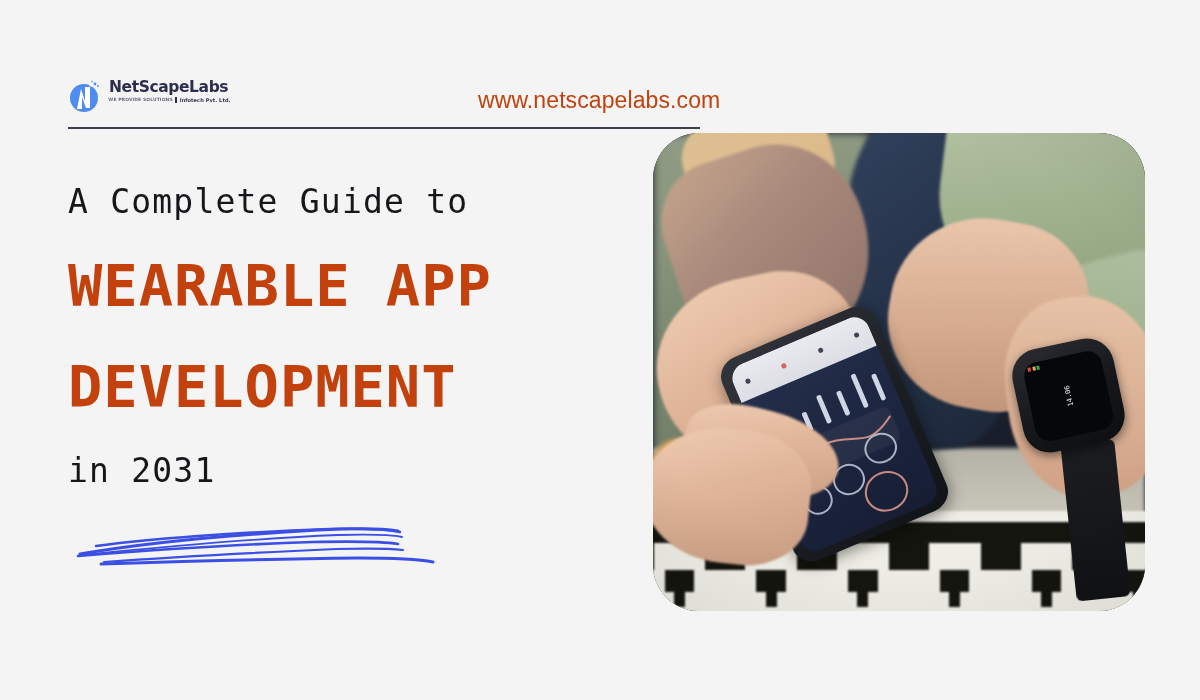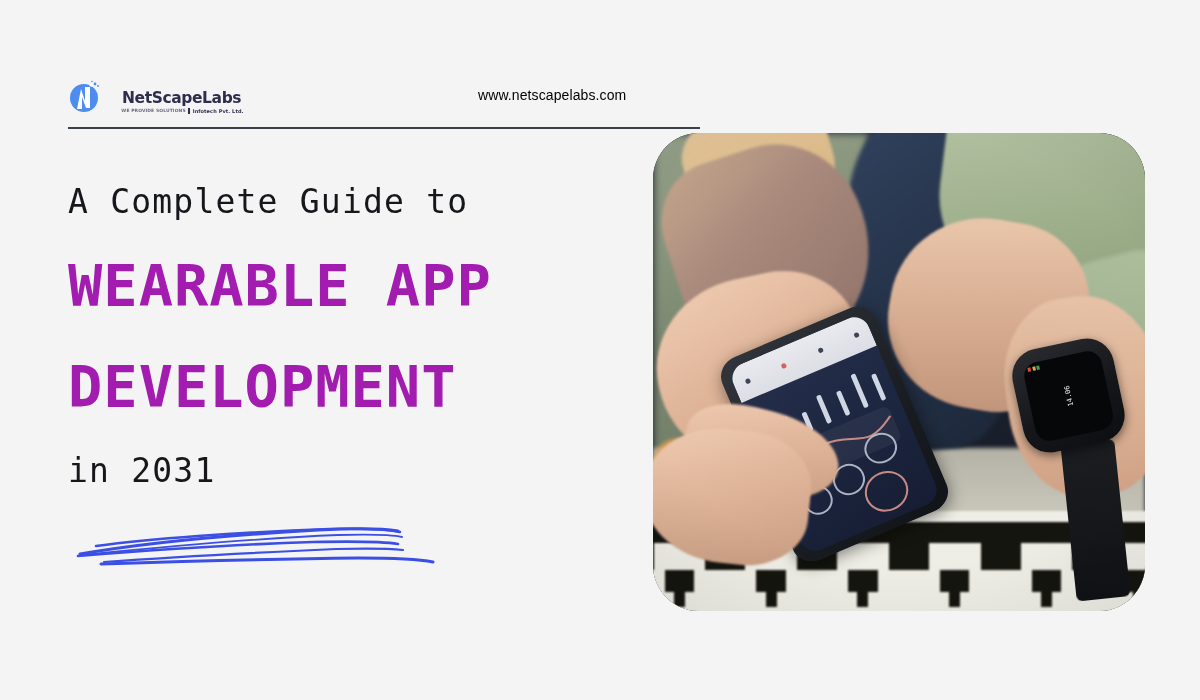--- a/index.html
+++ b/index.html
@@ -15,21 +15,21 @@
     position:absolute; inset:0;
     background:#f4f4f4;
   }
 
   
   .header{
     position:absolute; left:68px; top:80px; width:632px; height:52px;
   }
   .brand{
     position:absolute; left:0; top:0;
-    display:flex; align-items:flex-end; gap:20px;
+    display:flex; align-items:flex-start; gap:7px;
   }
   .brand-mark{
     width:34px; height:34px; position:relative; flex:none;
   }
   .brand-text{ display:flex; flex-direction:column; line-height:1; }
   .brand-name{
     font-family:"DejaVu Sans", sans-serif;
     font-size:15.5px; font-weight:bold; color:#2d2d4e;
     letter-spacing:-0.4px; white-space:nowrap;
   }
@@ -46,39 +46,39 @@
   .brand-div{ width:1.6px; height:6px; background:#2d2d4e; flex:none; }
   .brand-tag2{
     font-family:"DejaVu Sans", sans-serif;
     font-size:5px; font-weight:bold; color:#2d2d4e;
     letter-spacing:0.1px; white-space:nowrap;
   }
 
   .site-url{
     position:absolute; left:410px; top:7px;
     font-family:"Liberation Sans", sans-serif;
-    font-size:14px; color:#000000; letter-spacing:0.1px;
+    font-size:23px; color:#c2410c; letter-spacing:0.1px;
     white-space:nowrap;
   }
   .header-rule{
     position:absolute; left:0; top:47px; width:632px; height:2px;
     background:#3a3f4a;
   }
 
   
   .copy{ position:absolute; left:68px; top:185px; width:580px; }
 
   .kicker{
     font-family:"DejaVu Sans Mono","Liberation Mono",monospace;
     font-size:33px; font-weight:400; color:#16171b;
     letter-spacing:1.2px; white-space:nowrap; line-height:1;
   }
   .title-line{
     font-family:"DejaVu Sans Mono","Liberation Mono",monospace;
-    font-weight:bold; font-size:57px; color:#a21caf;
+    font-weight:bold; font-size:57px; color:#c2410c;
     letter-spacing:1px; line-height:1; white-space:nowrap;
   }
   .title-1{ margin-top:40px; }
   .title-2{ margin-top:44px; }
   .suffix{
     margin-top:38px;
     font-family:"DejaVu Sans Mono","Liberation Mono",monospace;
     font-size:33px; font-weight:400; color:#16171b;
     letter-spacing:1.2px; white-space:nowrap; line-height:1;
   }

